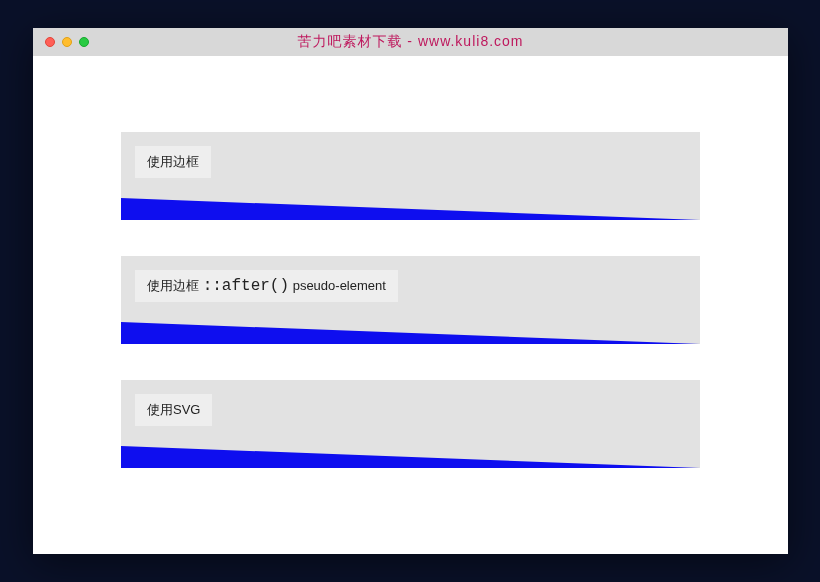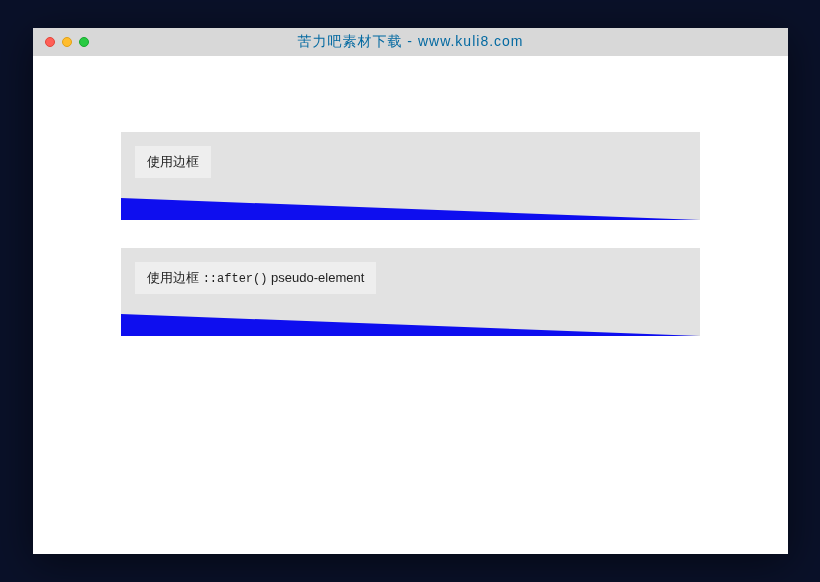--- a/index.html
+++ b/index.html
@@ -43,47 +43,47 @@
     }
     .tl-red { background: #ff5f57; border: 0.5px solid #e24438; }
     .tl-yellow { background: #ffbd2e; border: 0.5px solid #e1a116; }
     .tl-green { background: #28ca42; border: 0.5px solid #17a92e; }
     .title {
       position: absolute;
       left: 0;
       right: 0;
       text-align: center;
       font-size: 14px;
-      color: #0369a1;
+      color: #be185d;
       font-family: "Microsoft YaHei", "SimSun", sans-serif;
       letter-spacing: 1px;
       pointer-events: none;
     }
     .content {
       padding: 76px 88px 40px 88px;
     }
     .section {
       background: #e2e2e2;
       height: 88px;
-      margin-bottom: 28px;
+      margin-bottom: 36px;
       position: relative;
       overflow: hidden;
     }
     .label {
       display: inline-block;
       background: #eeeeee;
       padding: 7px 12px;
       font-size: 13px;
       color: #222;
       margin: 14px 0 0 14px;
       font-family: "Microsoft YaHei", "SimSun", sans-serif;
     }
     .label code {
       font-family: "Courier New", monospace;
-      font-size: 12px;
+      font-size: 16px;
     }
     .triangle {
       position: absolute;
       bottom: 0;
       left: 0;
       width: 100%;
       height: 22px;
     }
     .triangle svg {
       display: block;
@@ -119,15 +119,23 @@
       <span class="label">
         <span>使用边框 </span><code>::after()</code><span> pseudo-element</span>
       </span>
       <div class="triangle">
         <svg viewBox="0 0 579 22" preserveAspectRatio="none">
             <polygon fill="#0e0eef" points="0,0 579,22 0,22"></polygon>
           </svg>
       </div>
     </div>
 
+    <div class="section">
+      <span class="label">使用SVG</span>
+      <div class="triangle">
+        <svg viewBox="0 0 579 22" preserveAspectRatio="none">
+            <polygon fill="#0e0eef" points="0,0 579,22 0,22"></polygon>
+          </svg>
+      </div>
+    </div>
 
   </div>
 </div>
 
 </body></html>

